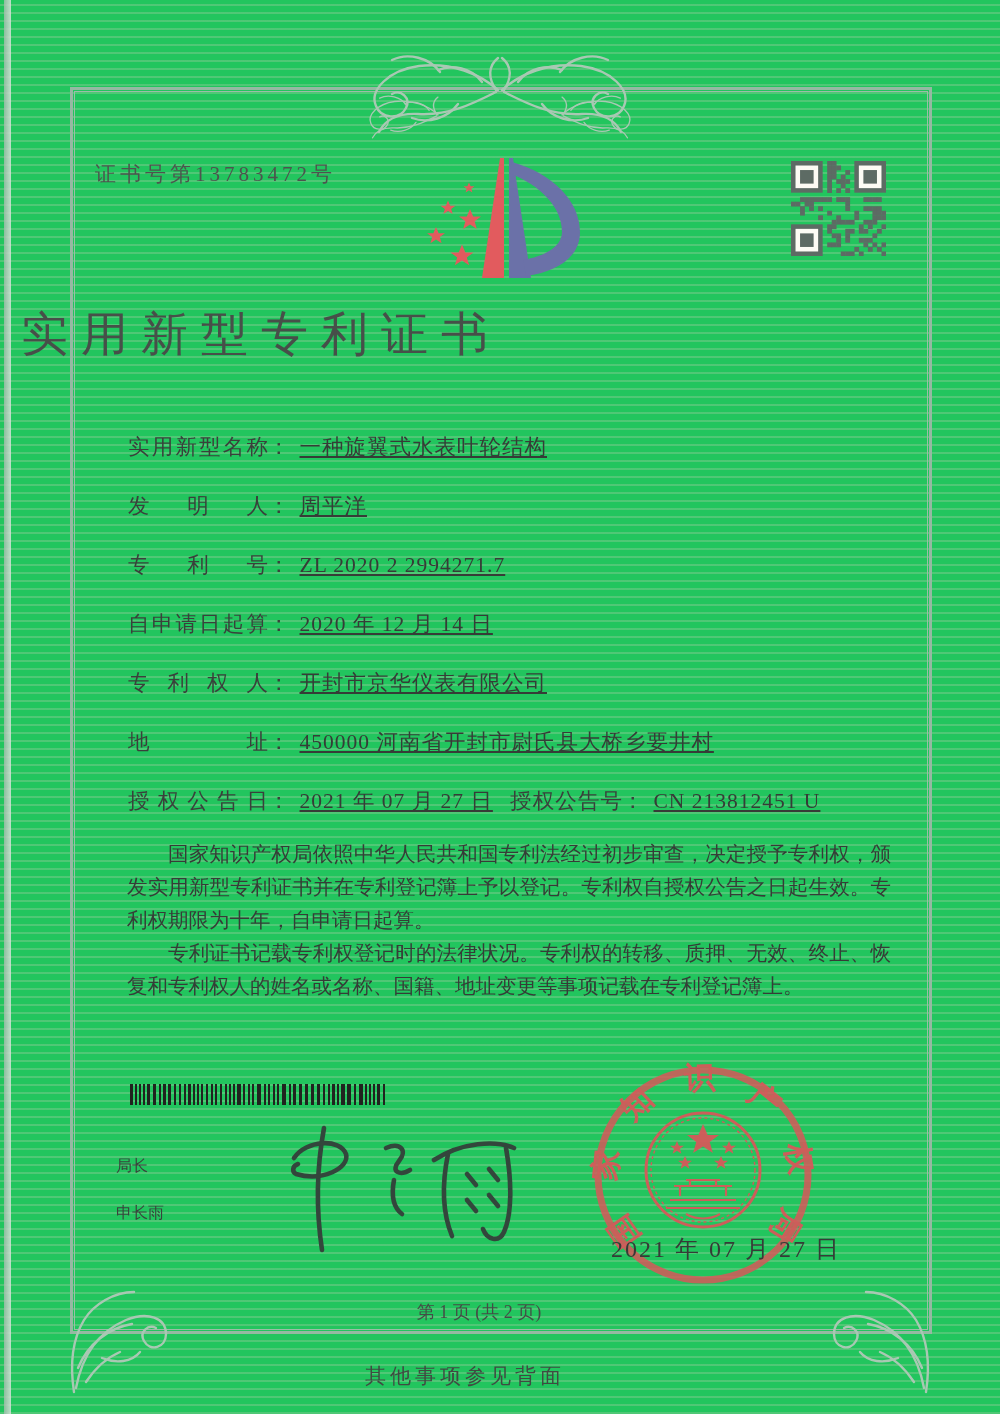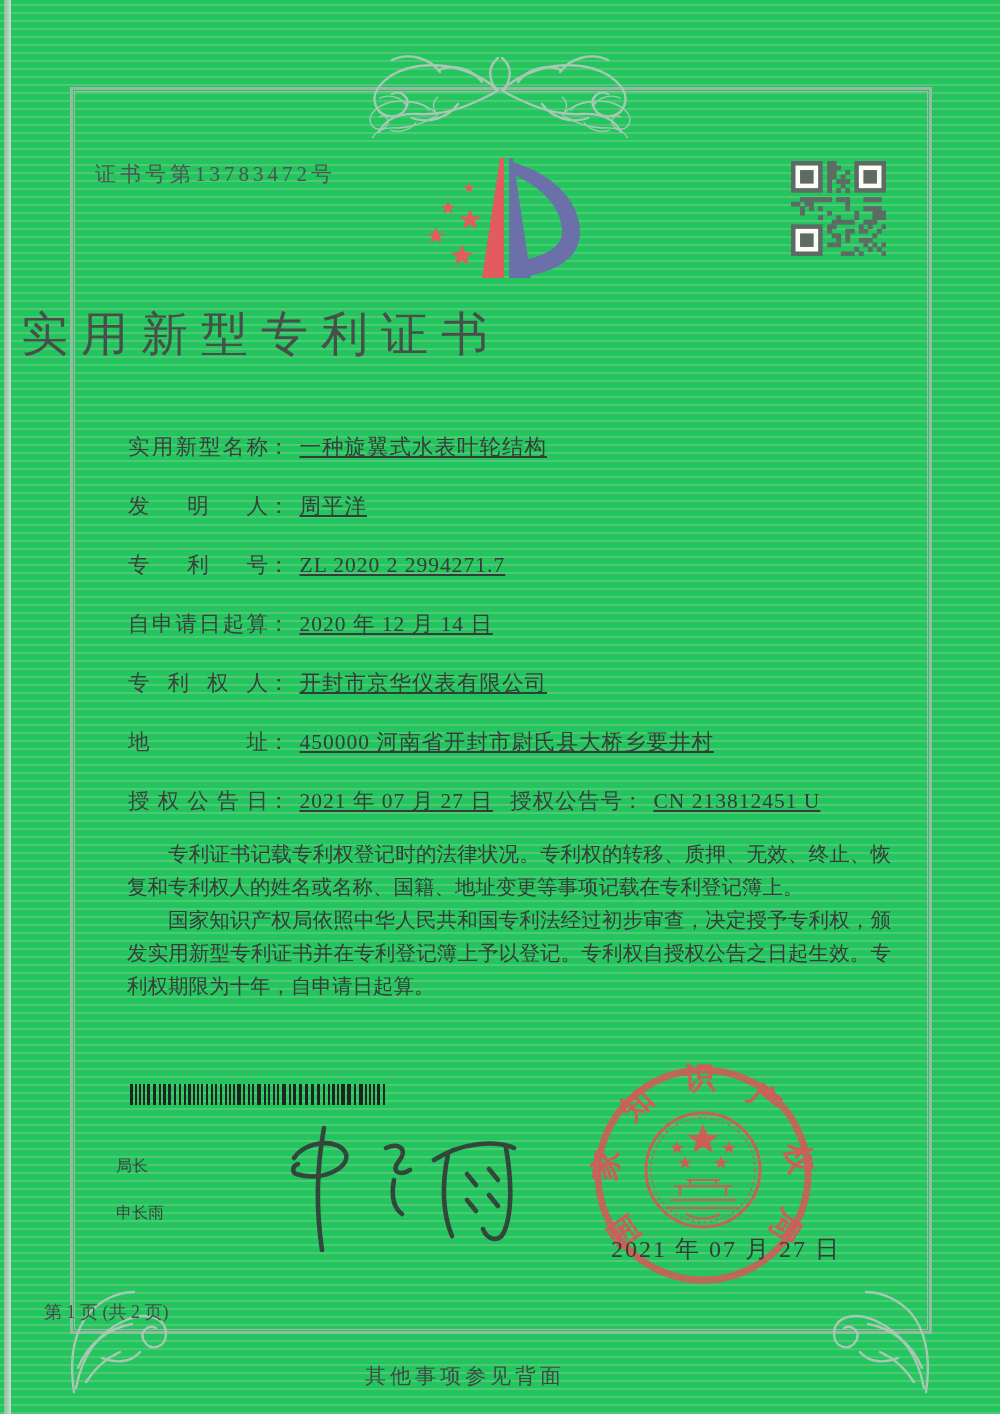--- a/index.html
+++ b/index.html
@@ -37,21 +37,21 @@
 
   .paras{position:absolute;left:127px;top:838px;width:764px;
     font-size:20.5px;line-height:33px;text-align:justify;color:#363c37;}
   .paras p{margin:0;text-indent:2em;}
 
   .barcode{position:absolute;left:130px;top:1084px;width:258px;height:21px;}
   .sig-block{position:absolute;left:116px;top:1142px;font-size:16px;line-height:47px;color:#39423c;}
   .sig-svg{position:absolute;left:262px;top:1114px;width:272px;height:148px;}
   .seal{position:absolute;left:586px;top:1058px;width:234px;height:234px;opacity:.93;}
   .seal-date{position:absolute;left:611px;top:1233px;font-size:24px;letter-spacing:2px;color:#363b37;}
-  .page-info{position:absolute;left:0;right:86px;top:1300px;font-size:18px;color:#454b46;padding-left:44px;}
+  .page-info{position:absolute;left:0;right:86px;top:1300px;text-align:center;font-size:18px;color:#454b46;padding-left:44px;}
   .back-note{position:absolute;left:0;right:70px;top:1362px;text-align:center;
     font-size:21px;letter-spacing:4px;color:#404a42;}
 </style>
 </head>
 <body>
 
 <div class="page">
   <div class="scan-edge"></div>
 
   <div class="frame">
@@ -238,22 +238,22 @@
       </div>
       <div class="frow">
         <span class="flabel">授权公告日</span><span class="fcolon">：</span><span class="fvalue">2021 年 07 月 27 日</span>
         <span class="fgroup2">
           <span class="flabel">授权公告号</span><span class="fcolon">：</span><span class="fvalue">CN 213812451 U</span>
         </span>
       </div>
     </div>
 
     <div class="paras">
+      <p>国家知识产权局依照中华人民共和国专利法经过初步审查，决定授予专利权，颁发实用新型专利证书并在专利登记簿上予以登记。专利权自授权公告之日起生效。专利权期限为十年，自申请日起算。</p>
       <p>专利证书记载专利权登记时的法律状况。专利权的转移、质押、无效、终止、恢复和专利权人的姓名或名称、国籍、地址变更等事项记载在专利登记簿上。</p>
-      <p>国家知识产权局依照中华人民共和国专利法经过初步审查，决定授予专利权，颁发实用新型专利证书并在专利登记簿上予以登记。专利权自授权公告之日起生效。专利权期限为十年，自申请日起算。</p>
     </div>
 
     <svg class="barcode" id="barcode" viewBox="0 0 258 21" preserveAspectRatio="none">
         <rect x="0" y="0" width="3" height="21" fill="#20241f"></rect>
         <rect x="5" y="0" width="2" height="21" fill="#20241f"></rect>
         <rect x="9" y="0" width="2" height="21" fill="#20241f"></rect>
         <rect x="13" y="0" width="2" height="21" fill="#20241f"></rect>
         <rect x="17" y="0" width="3" height="21" fill="#20241f"></rect>
         <rect x="23" y="0" width="3" height="21" fill="#20241f"></rect>
         <rect x="29" y="0" width="2" height="21" fill="#20241f"></rect>

